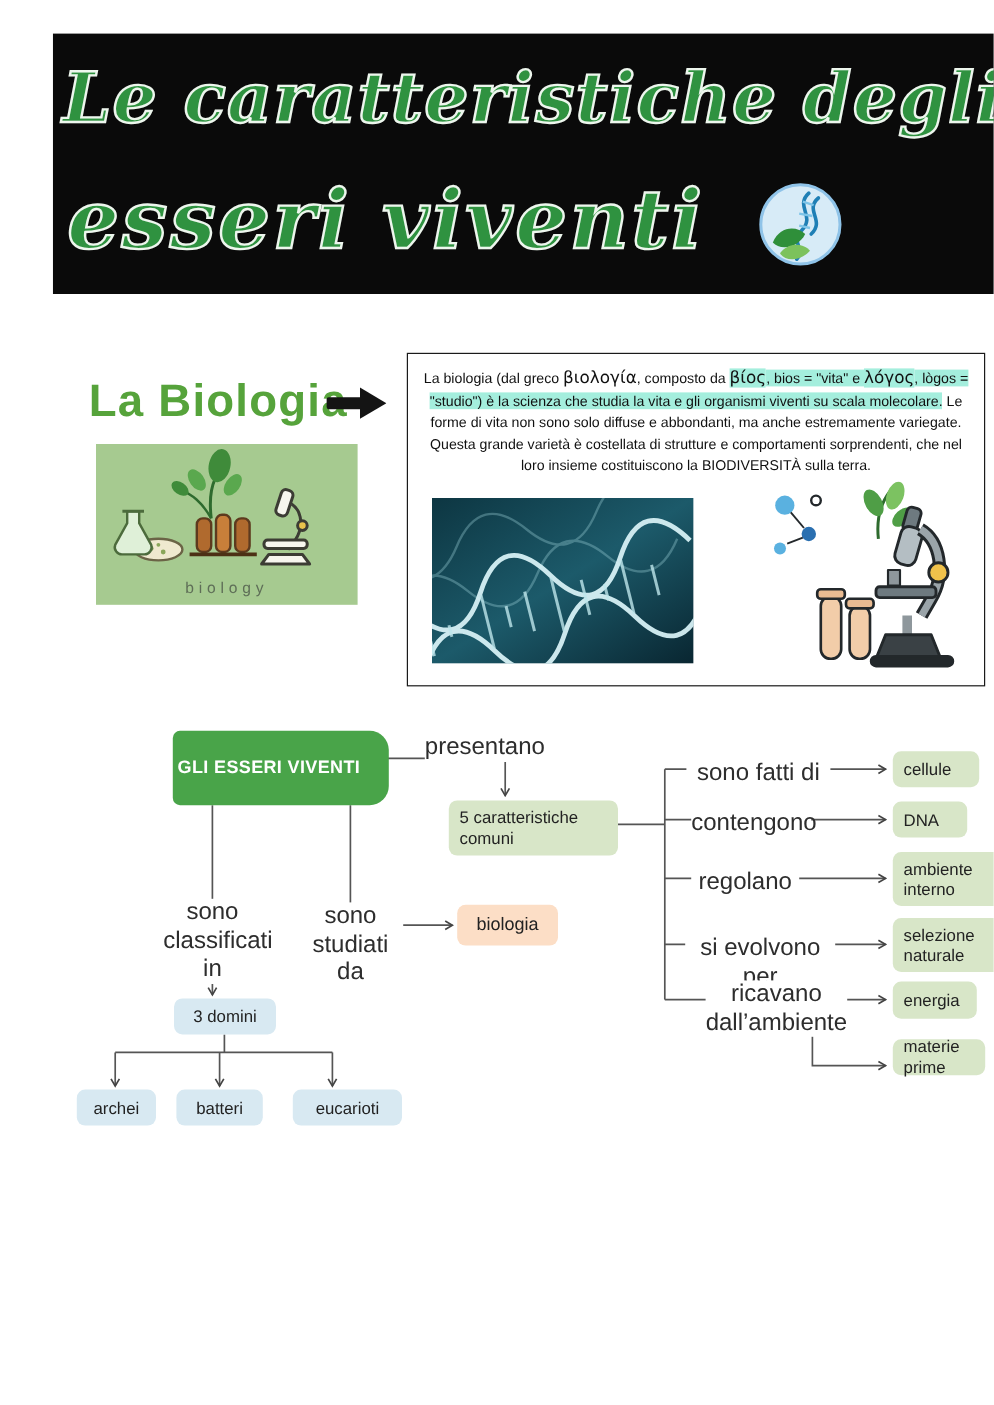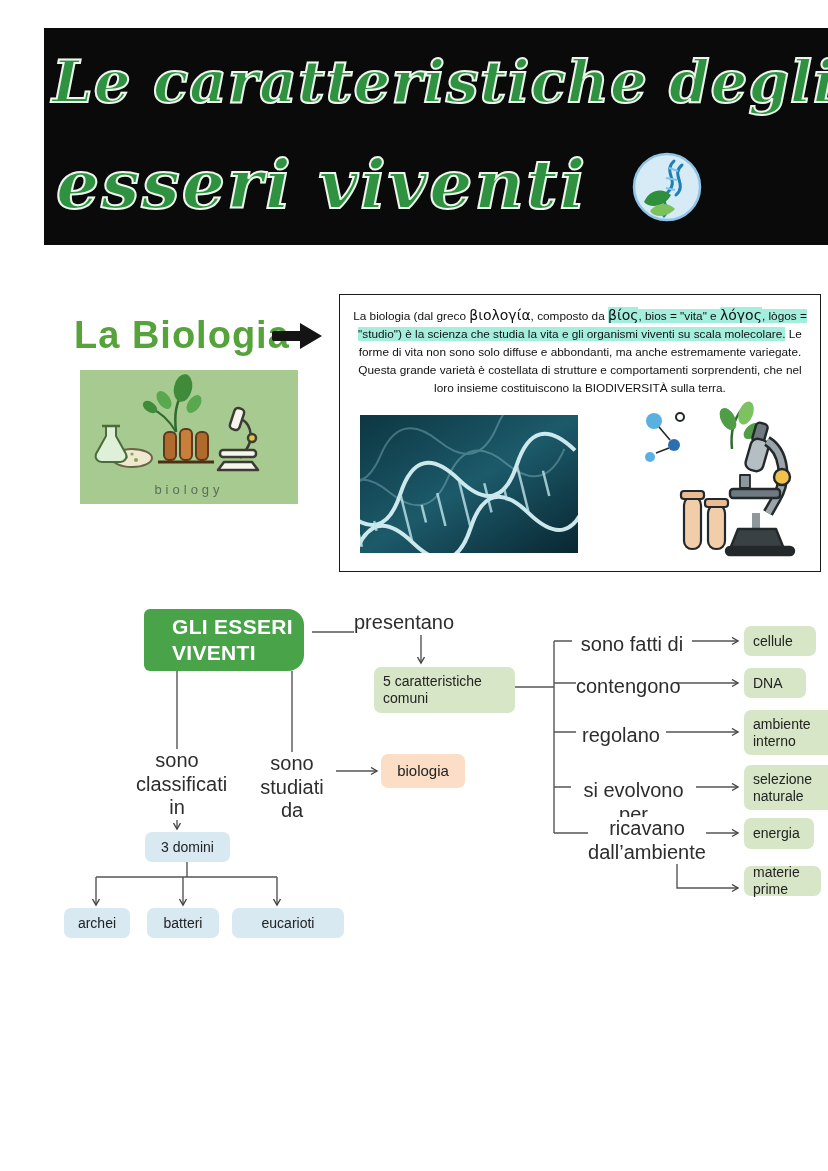--- a/index.html
+++ b/index.html
@@ -28,23 +28,23 @@
                background:#ffffff; border:1.5px solid #1a1a1a; }
   .intro-text { padding:10px 12px 0 12px; font-size:11.8px; line-height:1.52; color:#101010;text-align:center; }
   .greek { font-size:14px; font-family:"DejaVu Sans", sans-serif; }
   .hl { background:#a4eedd; }
   .dna-photo { position:absolute; left:20px; top:120px; width:218px; height:138px; }
   .micro { position:absolute; left:296px; top:106px; width:165px; height:160px; }
 
   
   .connectors { position:absolute; left:0; top:0; width:828px; height:1171px; pointer-events:none; }
   .cm-node { position:absolute; display:flex; align-items:center; font-size:14px; color:#222; line-height:1.2; }
-  .root-node { left:100px; top:609px; width:160px; height:62px; background:#49a449;
-               border-radius:6px 16px 16px 6px; color:#fff; font-weight:bold; font-size:21px;
-               line-height:1.22; padding-left:28px; letter-spacing:.3px; }
+  .root-node { left:100px; top:609px; width:180px; height:62px; background:#49a449;
+               border-radius:6px 16px 16px 6px; color:#fff; font-weight:bold; font-size:15px;
+               line-height:1.22; padding-left:4px; letter-spacing:.3px; }
   .lgreen { background:#d8e6c8; border-radius:7px; padding-left:9px; }
   .lblue  { background:#d8e9f2; border-radius:7px; justify-content:center; }
   .peach  { background:#fcdec6; border-radius:7px; justify-content:center; font-size:15px; }
   .edge-label { position:absolute; font-size:20px; color:#2d2d2d; text-align:center;
                 background:#ffffff; line-height:1.18; }
 </style>
 </head>
 <body>
 
 <div class="page">
@@ -222,18 +222,18 @@
 
   <div class="edge-label" style="left:544px; top:817px; width:118px;">ricavano dall’ambiente</div>
   <div class="cm-node lgreen" style="left:700px; top:818px; width:70px; height:31px;">energia</div>
 
   <div class="cm-node lgreen" style="left:700px; top:866px; width:77px; height:30px;">materie prime</div>
 
   <div class="edge-label" style="left:92px; top:749px; width:82px;">sono classificati in</div>
   <div class="cm-node lblue" style="left:101px; top:832px; width:85px; height:30px;">3 domini</div>
   <div class="cm-node lblue" style="left:20px; top:908px; width:66px; height:30px;">archei</div>
   <div class="cm-node lblue" style="left:103px; top:908px; width:72px; height:30px;">batteri</div>
-  <div class="cm-node lblue" style="left:188px; top:908px; width:112px; height:30px;">eucarioti</div>
+  <div class="cm-node lblue" style="left:200px; top:908px; width:91px; height:30px;">eucarioti</div>
 
   <div class="edge-label" style="left:206px; top:752px; width:84px;">sono studiati da</div>
   <div class="cm-node peach" style="left:337px; top:754px; width:84px; height:34px;">biologia</div>
 
 </div>
 
 </body></html>

